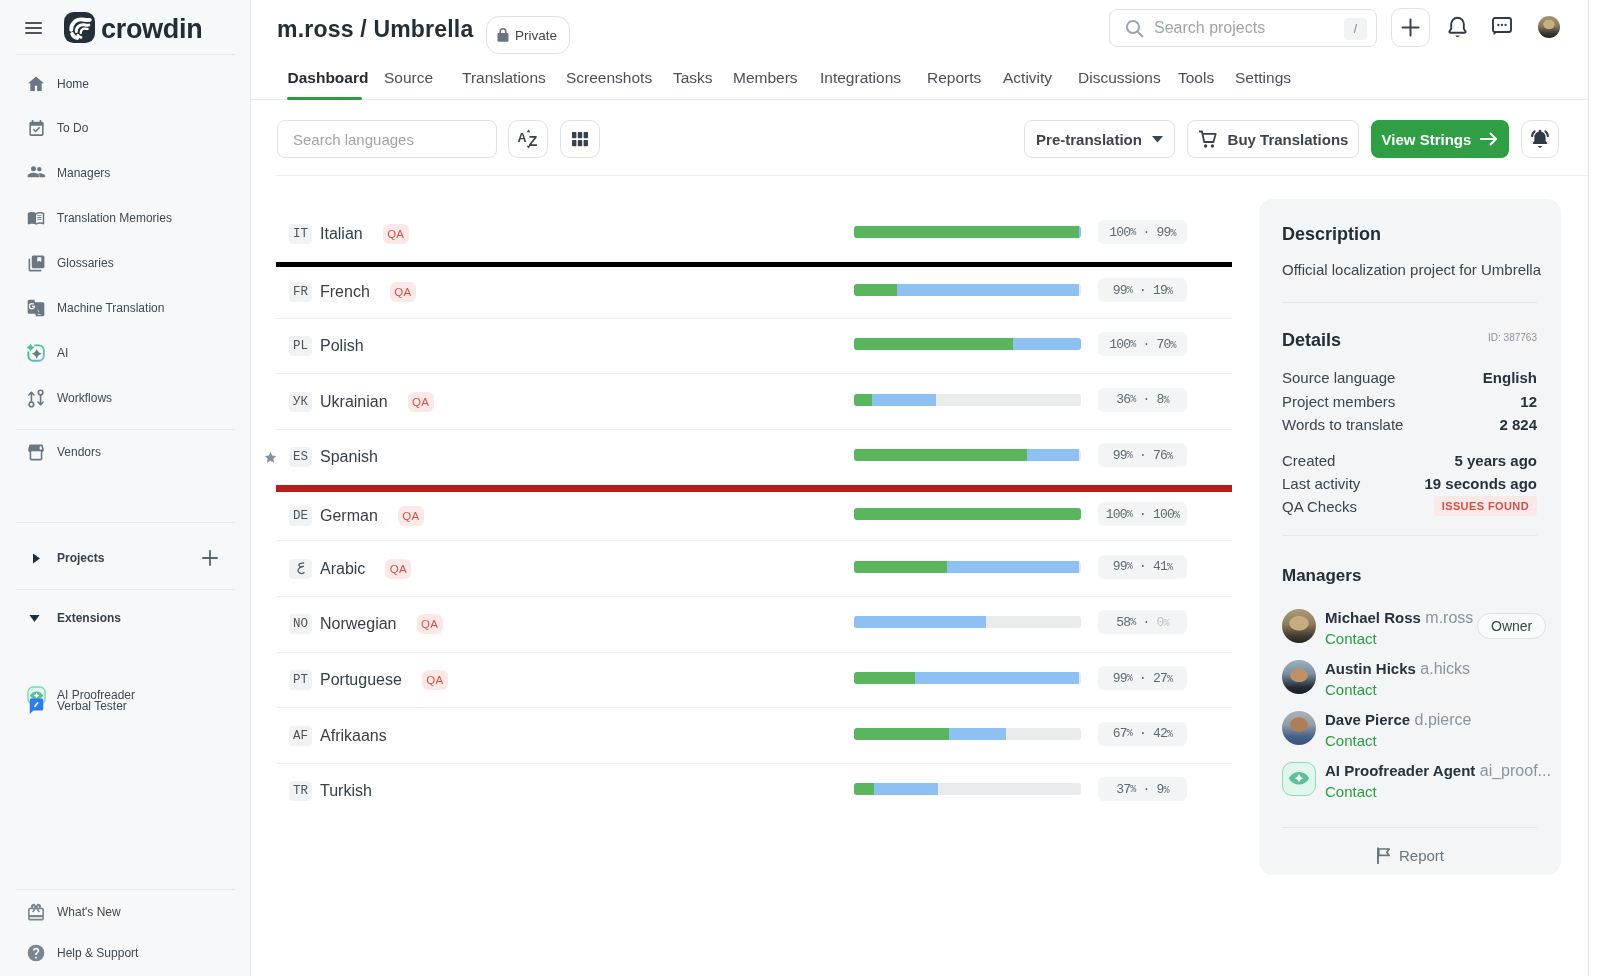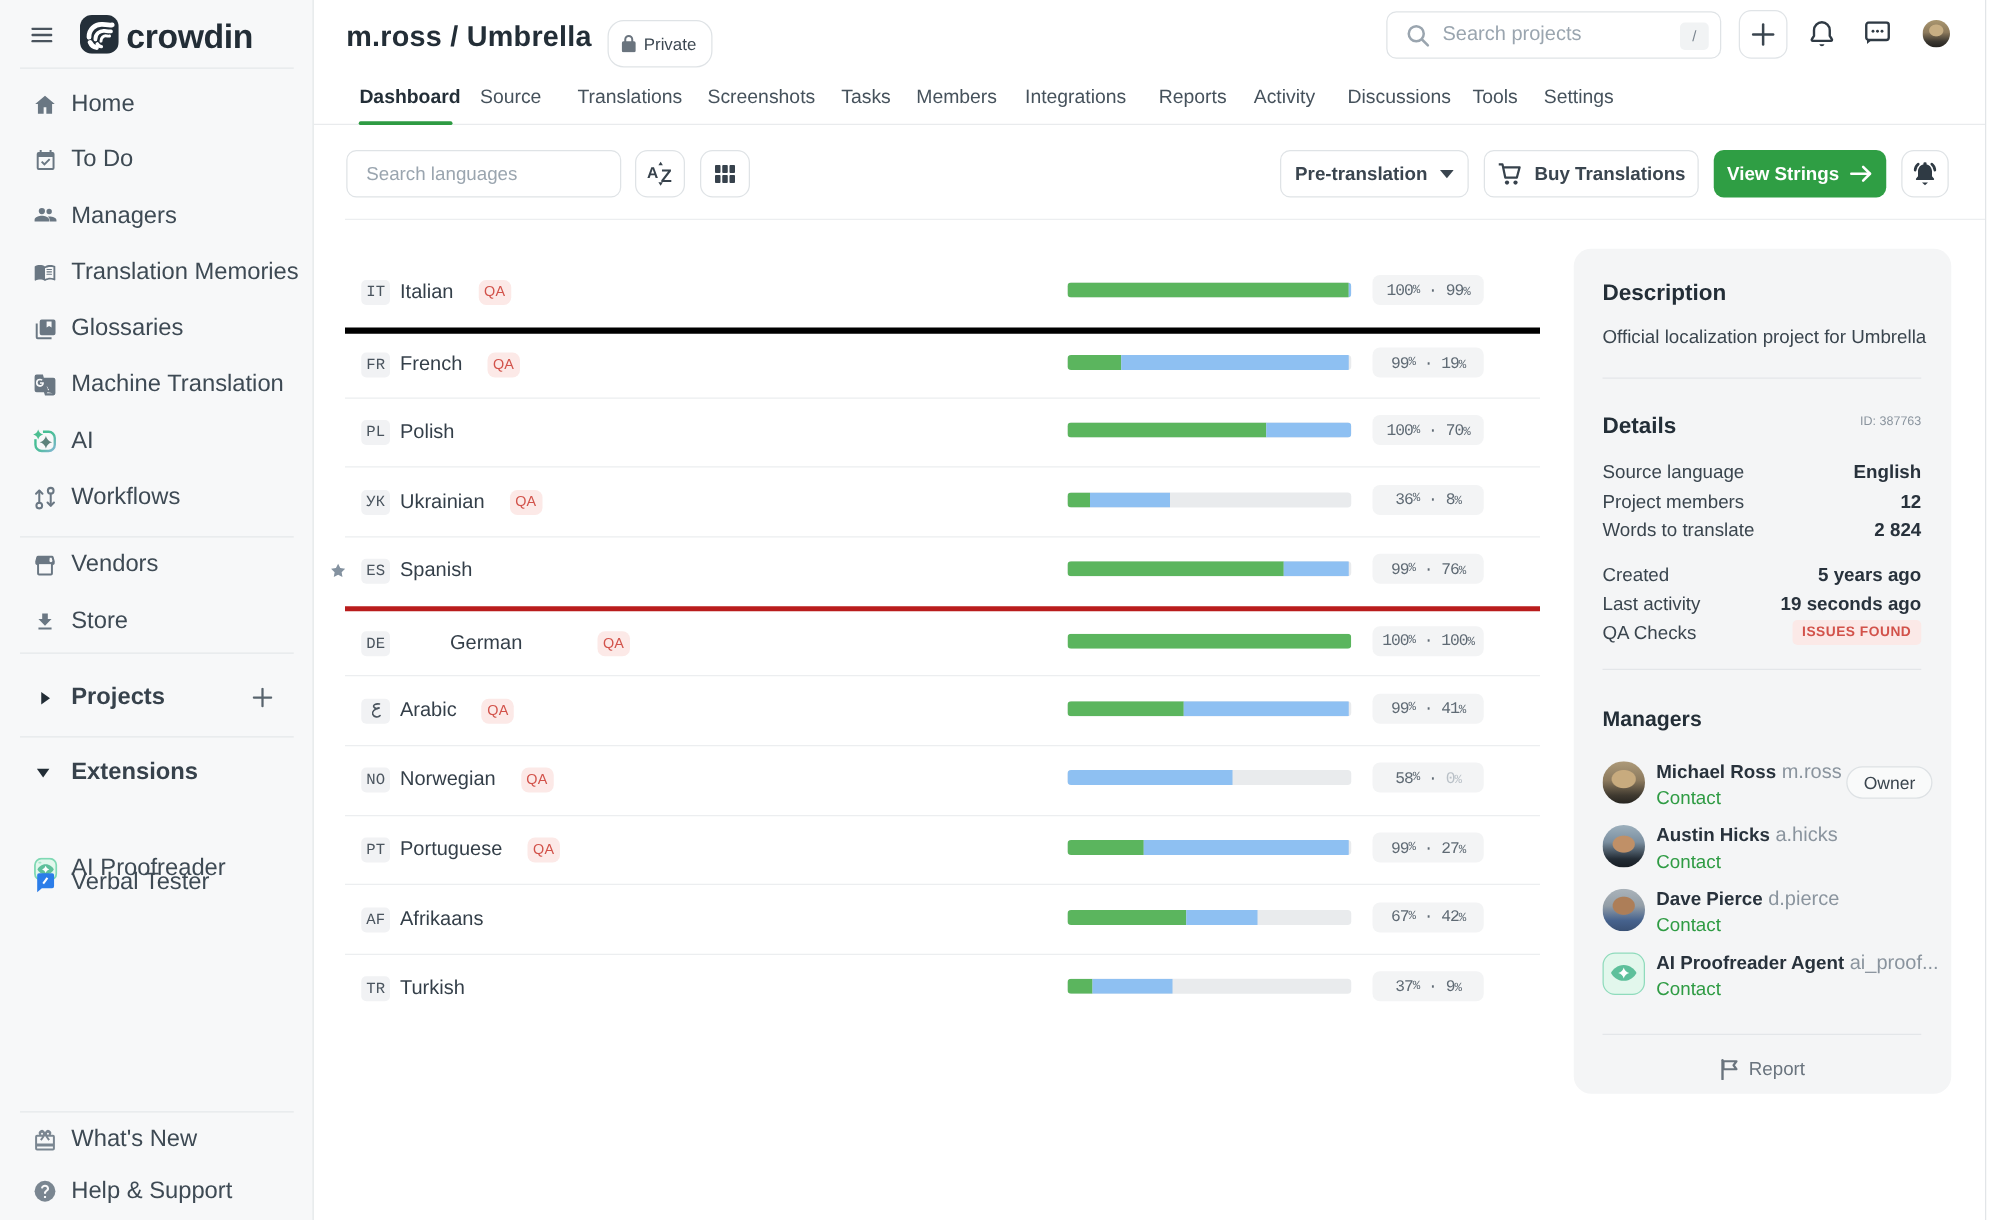--- a/index.html
+++ b/index.html
@@ -4,21 +4,21 @@
 * { margin:0; padding:0; box-sizing:border-box; }
 html,body { width:1600px; height:976px; overflow:hidden; }
 body { font-family:"Liberation Sans", sans-serif; background:#fff; position:relative; color:#333e48; }
 .abs { position:absolute; }
 
 
 #sidebar { position:absolute; left:0; top:0; width:251px; height:976px; background:#f7f8f9; border-right:1px solid #e4e7e9; }
 .sdiv { position:absolute; left:16px; width:219px; height:1px; background:#e5e8ea; }
 .nav { position:absolute; left:0; width:250px; height:44px; display:flex; align-items:center; }
 .nav .ic { width:20px; height:20px; margin-left:26px; flex:none; display:flex; align-items:center; justify-content:center; }
-.nav .lbl { margin-left:11px; font-size:19px; color:#3e4a54; }
+.nav .lbl { margin-left:11px; font-size:12px; color:#3e4a54; }
 .nav .lbl.b { font-weight:bold; color:#37424c; }
 
 
 #title { position:absolute; left:277px; top:16px; font-size:23px; font-weight:bold; color:#232e37; letter-spacing:.2px; }
 #private { position:absolute; left:486px; top:16px; height:38px; border:1px solid #dfe3e6; border-radius:13px; background:#fff; display:flex; align-items:center; padding:0 12px 0 10px; font-size:13.5px; color:#3d4852; gap:6px; }
 #psearch { position:absolute; left:1109px; top:9px; width:268px; height:38px; border:1px solid #dfe3e6; border-radius:8px; background:#fff; display:flex; align-items:center; }
 #psearch .ph { font-size:16px; color:#9aa5af; margin-left:14px; }
 #psearch .slash { position:absolute; right:9px; top:8px; width:23px; height:22px; background:#f1f3f4; border-radius:4px; color:#7a858f; font-size:12px; display:flex; align-items:center; justify-content:center; }
 .hbtn { position:absolute; border:1px solid #e0e4e7; border-radius:10px; background:#fff; display:flex; align-items:center; justify-content:center; }
 
@@ -180,28 +180,20 @@
     </div>
   <div class="nav" style="top:430px">
       <span class="ic">
         <svg width="20" height="19" viewBox="0 0 24 24">
           <path fill="#6a7783" d="M21.9 7.9 20.7 3.4A1.9 1.9 0 0 0 18.8 2H5.2a1.9 1.9 0 0 0-1.9 1.4L2.1 7.9A3.3 3.3 0 0 0 4 11.6V20a2 2 0 0 0 2 2h12a2 2 0 0 0 2-2v-8.4a3.3 3.3 0 0 0 1.9-3.7zM18 20H6v-8h12zm0-11.5c-.9 0-1.6-.8-1.5-1.7l.3-2.8h1.9l.8 3.1a1.5 1.5 0 0 1-1.5 1.4z" transform="scale(1)"></path>
           <rect x="6" y="10.5" width="12" height="2.2" fill="#f7f8f9"></rect>
         </svg>
       </span>
       <span class="lbl">Vendors</span>
     </div>
-  <div class="nav" style="top:475px">
-      <span class="ic">
-        <svg width="18" height="19" viewBox="0 0 24 24">
-          <path fill="#6a7783" d="M19 9h-4V3H9v6H5l7 7zM5 18v2h14v-2z"></path>
-        </svg>
-      </span>
-      <span class="lbl">Store</span>
-    </div>
   <div class="nav" style="top:536px">
       <span class="ic" style="margin-left:29px;width:14px">
         <svg width="9" height="11" viewBox="0 0 9 11">
           <path d="M1 0.5 8 5.5 1 10.5z" fill="#222d36"></path>
         </svg>
       </span>
       <span class="lbl b" style="margin-left:14px">Projects</span>
       <svg style="position:absolute;left:202px" width="16" height="16" viewBox="0 0 16 16">
         <g stroke="#58646e" stroke-width="1.8" stroke-linecap="round">
           <line x1="8" y1="1" x2="8" y2="15"></line>
@@ -406,21 +398,21 @@
         <path fill="#8492a0" d="M12 1.8 15.2 8.3 22.4 9.3 17.2 14.3 18.4 21.5 12 18.1 5.6 21.5 6.8 14.3 1.6 9.3 8.8 8.3z"></path>
       </svg></span>
     <span class="code">ES</span>
     <span class="lname">Spanish</span>
   <div class="track">
       <div class="seg g" style="width:173px"></div>
       <div class="seg b" style="width:52px"></div>
     </div>
   <div class="pbadge">99<span class="pc">%</span>&nbsp;·&nbsp;<span>76<span class="pc">%</span></span></div>
 </div>
-<div class="lrow" style="top:484.8px;height:55.65px;border-top:4px solid #b91c1c;gap:40px;">
+<div class="lrow" style="top:484.8px;height:55.65px;border-top:7px solid #b91c1c;">
   <span class="code">DE</span>
     <span class="lname">German</span>
     <span class="qa">QA</span>
   <div class="track">
       <div class="seg g" style="width:227px"></div>
     </div>
   <div class="pbadge">100<span class="pc">%</span>&nbsp;·&nbsp;<span>100<span class="pc">%</span></span></div>
 </div>
 <div class="lrow" style="top:540.4px;height:55.65px;border-top:1px solid #eceef0;">
   <span class="code">

